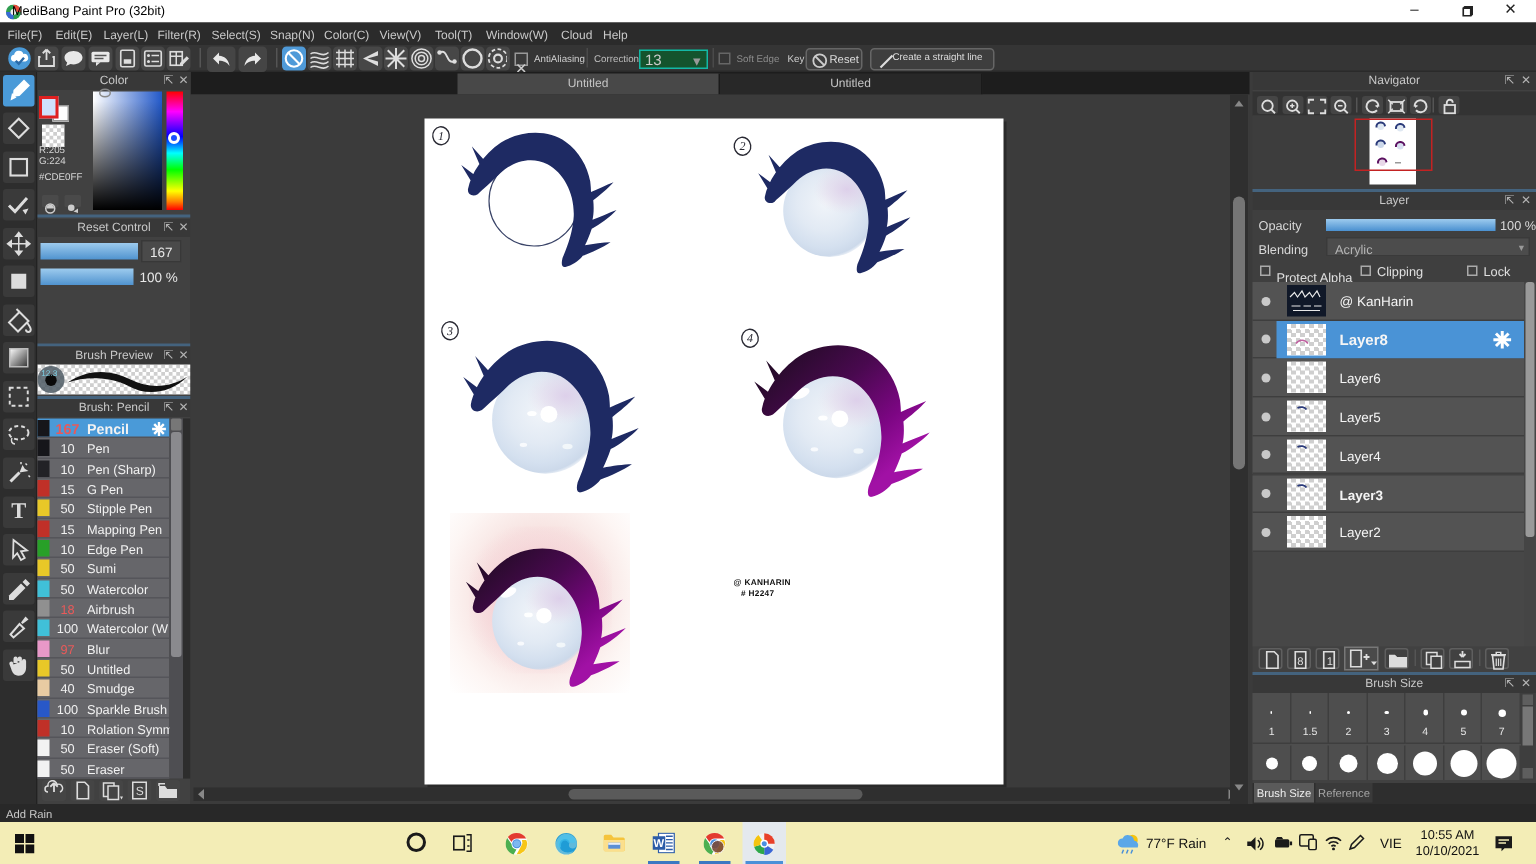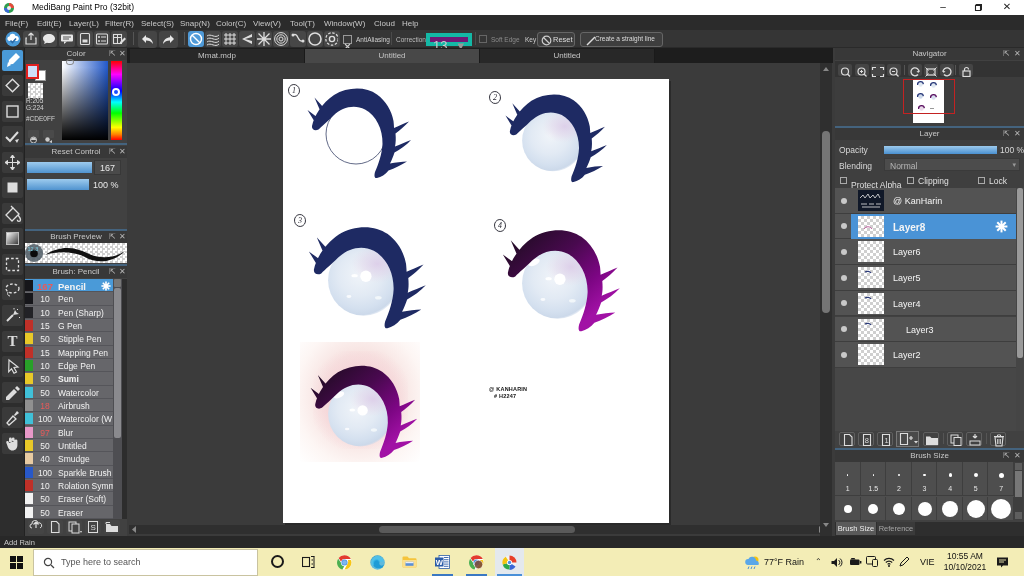--- a/index.html
+++ b/index.html
@@ -1,28 +1,28 @@
 <!DOCTYPE html>
 <html><head><meta charset="utf-8"><style>
 *{margin:0;padding:0;box-sizing:border-box}
 html,body{width:1024px;height:576px;overflow:hidden;background:#3b3b3b;font-family:"Liberation Sans",sans-serif}
 .abs{position:absolute}
 
 #titlebar{left:0;top:0;width:1024px;height:15px;background:#ffffff;color:#000;font-size:8.5px}
-#titlebar .ttl{position:absolute;left:32px;top:2px}
+#titlebar .ttl{position:absolute;left:8px;top:2px}
 .winbtn{position:absolute;top:0;width:26px;height:15px;color:#222;font-size:10px;text-align:center;line-height:14px}
 
 #menubar{left:0;top:15px;width:1024px;height:15px;background:#2b2b2b;color:#c9c9c9;font-size:8px}
 #menubar span{position:absolute;top:4px}
 
 #toolbar{left:0;top:30px;width:1024px;height:18px;background:#353535;border-bottom:1px solid #2a2a2a}
 .tbtn{position:absolute;top:1px;width:16px;height:16px;background:#474747;border-radius:3px;color:#e8e8e8;font-size:10px;text-align:center;line-height:16px}
 .tsep{position:absolute;top:2px;width:1px;height:13px;background:#555}
 .tlabel{position:absolute;top:6px;font-size:6.5px;color:#bbb}
-.tddl{position:absolute;top:2.5px;height:13px;background:#701a75;border:4px solid #14b8a6;color:#ccc;font-size:13px;padding:1.5px 3px}
+.tddl{position:absolute;top:2.5px;height:13px;background:#14532d;border:1px solid #14b8a6;color:#ccc;font-size:10px;padding:1.5px 3px}
 .tbutton{position:absolute;top:1.5px;height:15px;background:#3e3e3e;border:1px solid #666;border-radius:3px;color:#ddd;font-size:7.5px;padding:2.5px 4px}
 
 #tabbar{left:127px;top:48px;width:706px;height:15px;background:#1d1d1d}
 .tab{position:absolute;top:1px;height:14px;font-size:8px;color:#c5c5c5;text-align:center;line-height:14px;background:#282828;border-right:1px solid #1a1a1a}
 .tab.sel{background:#484848}
 
 .ptitle{position:absolute;height:12px;background:#383838;color:#c8c8c8;font-size:8px;text-align:center;line-height:12px}
 .pico{position:absolute;color:#b5b5b5;font-size:8px;top:0;line-height:12px}
 .bluesep{position:absolute;height:2px;background:#44637e}
 
@@ -176,21 +176,20 @@
   <div class="tbutton" style="left:537px;width:38px"><svg style="position:absolute;left:3px;top:2px" width="11" height="11" viewBox="0 0 11 11">
         <circle cx="5.5" cy="5.5" r="4.3" fill="none" stroke="#ccc" stroke-width="1.2"></circle>
         <line x1="2.5" y1="2.5" x2="8.5" y2="8.5" stroke="#ccc" stroke-width="1.2"></line>
       </svg><span style="margin-left:11px">Reset</span></div>
   <div class="tbutton" style="left:580px;width:83px;font-size:6.5px;white-space:nowrap"><svg style="position:absolute;left:5px;top:3px" width="10" height="10" viewBox="0 0 10 10">
         <line x1="1" y1="9" x2="9" y2="1" stroke="#ddd" stroke-width="1.4"></line>
       </svg><span style="margin-left:10px">Create a straight line</span></div>
 </div>
 
 <div class="abs" id="tabbar">
-  <div class="tab" style="left:3px;width:175px">Mmat.mdp</div>
   <div class="tab sel" style="left:178px;width:175px">Untitled</div>
   <div class="tab" style="left:353px;width:175px">Untitled</div>
 </div>
 
 <div class="abs" id="toolcol">
   <div class="lt" style="top:2px;background:#4a9ad8"><svg width="21" height="21" viewBox="0 0 21 21">
         <path d="M14 3l4 4-7 7-4.5.5L7 10Z" fill="#fff"></path>
         <path d="M6 12l3 3-4 2Z" fill="#fff"></path>
       </svg></div>
   <div class="lt" style="top:27px"><svg width="21" height="21" viewBox="0 0 21 21">
@@ -346,21 +345,21 @@
         <span class="abs" style="left:33px;top:2px;font-size:8.5px;font-weight:normal;color:#f2f2f2;white-space:nowrap">Mapping Pen</span>
       </div>
       <div class="abs" style="left:0;top:79.98px;width:88px;height:13.33px;background:#66666a;border-bottom:1px solid #55555a">
         <div class="abs" style="left:0;top:1px;width:8px;height:11px;background:#28a028"></div>
         <span class="abs" style="left:10px;top:2px;width:20px;font-size:8.5px;font-weight:normal;color:#f0f0f0;text-align:center">10</span>
         <span class="abs" style="left:33px;top:2px;font-size:8.5px;font-weight:normal;color:#f2f2f2;white-space:nowrap">Edge Pen</span>
       </div>
       <div class="abs" style="left:0;top:93.31px;width:88px;height:13.33px;background:#66666a;border-bottom:1px solid #55555a">
         <div class="abs" style="left:0;top:1px;width:8px;height:11px;background:#e8c828"></div>
         <span class="abs" style="left:10px;top:2px;width:20px;font-size:8.5px;font-weight:normal;color:#f0f0f0;text-align:center">50</span>
-        <span class="abs" style="left:33px;top:2px;font-size:8.5px;font-weight:bold;color:#f2f2f2;white-space:nowrap">Sumi</span>
+        <span class="abs" style="left:33px;top:2px;font-size:8.5px;font-weight:normal;color:#f2f2f2;white-space:nowrap">Sumi</span>
       </div>
       <div class="abs" style="left:0;top:106.64px;width:88px;height:13.33px;background:#66666a;border-bottom:1px solid #55555a">
         <div class="abs" style="left:0;top:1px;width:8px;height:11px;background:#40c0d8"></div>
         <span class="abs" style="left:10px;top:2px;width:20px;font-size:8.5px;font-weight:normal;color:#f0f0f0;text-align:center">50</span>
         <span class="abs" style="left:33px;top:2px;font-size:8.5px;font-weight:normal;color:#f2f2f2;white-space:nowrap">Watercolor</span>
       </div>
       <div class="abs" style="left:0;top:119.97px;width:88px;height:13.33px;background:#66666a;border-bottom:1px solid #55555a">
         <div class="abs" style="left:0;top:1px;width:8px;height:11px;background:#909090"></div>
         <span class="abs" style="left:10px;top:2px;width:20px;font-size:8.5px;font-weight:normal;color:#e85a5a;text-align:center">18</span>
         <span class="abs" style="left:33px;top:2px;font-size:8.5px;font-weight:normal;color:#f2f2f2;white-space:nowrap">Airbrush</span>
@@ -680,21 +679,21 @@
     <div class="bluesep" style="left:0;top:78px;width:189px"></div>
     <div class="ptitle" style="left:0;top:80px;width:189px"><span style="display:inline-block;width:165px">Layer</span></div>
     <span class="pico" style="left:168px;top:80px">⇱</span>
     <span class="pico" style="left:179px;top:80px">✕</span>
     <div class="abs" style="left:0;top:92px;width:189px;height:48px;background:#3f3f3f"></div>
     <span class="abs" style="left:4px;top:97px;font-size:8.5px;color:#d8d8d8">Opacity</span>
     <div class="abs" style="left:49px;top:98px;width:113px;height:8px;background:linear-gradient(to bottom,#9dcbee,#4a90d0)"></div>
     <span class="abs" style="left:165px;top:97px;font-size:8.5px;color:#d8d8d8;white-space:nowrap">100 %</span>
     <span class="abs" style="left:4px;top:113px;font-size:8.5px;color:#d8d8d8">Blending</span>
     <div class="abs" style="left:49px;top:110px;width:136px;height:13px;background:#4c4c4c;border:1px solid #3a3a3a">
-      <span style="position:absolute;left:5px;top:2px;font-size:8.5px;color:#b5b5b5">Normal</span>
+      <span style="position:absolute;left:5px;top:2px;font-size:8.5px;color:#b5b5b5">Acrylic</span>
       <span style="position:absolute;right:3px;top:2px;font-size:7px;color:#999">▾</span>
     </div>
     <div class="abs" style="left:5px;top:129px;width:7px;height:7px;border:1px solid #aaa"></div>
     <span class="abs" style="left:16px;top:132px;font-size:8.5px;color:#e0e0e0">Protect Alpha</span>
     <div class="abs" style="left:72px;top:129px;width:7px;height:7px;border:1px solid #aaa"></div>
     <span class="abs" style="left:83px;top:128px;font-size:8.5px;color:#e0e0e0">Clipping</span>
     <div class="abs" style="left:143px;top:129px;width:7px;height:7px;border:1px solid #aaa"></div>
     <span class="abs" style="left:154px;top:128px;font-size:8.5px;color:#e0e0e0">Lock</span>
     <div class="abs" style="left:0;top:140.0px;width:189px;height:25.7px;background:#535353;border-bottom:1px solid #3e3e3e"></div>
     <div class="abs" style="left:6px;top:149.5px;width:6px;height:6px;border-radius:50%;background:#c9c9c9"></div>
@@ -735,21 +734,21 @@
     <div class="abs" style="left:6px;top:252.3px;width:6px;height:6px;border-radius:50%;background:#c9c9c9"></div>
     <div class="abs checker" style="left:23px;top:244.8px;width:26px;height:21px;background-size:6px 6px"><svg width="26" height="21" viewBox="0 0 26 21">
         <path d="M7 5a4 3 0 0 1 6 1" stroke="#2a3a7a" stroke-width="1.2" fill="none"></path>
       </svg></div>
     <span class="abs" style="left:58px;top:250.8px;font-size:9px;font-weight:normal;color:#f5f5f5">Layer4</span>
     <div class="abs" style="left:0;top:268.5px;width:189px;height:25.7px;background:#535353;border-bottom:1px solid #3e3e3e"></div>
     <div class="abs" style="left:6px;top:278.0px;width:6px;height:6px;border-radius:50%;background:#c9c9c9"></div>
     <div class="abs checker" style="left:23px;top:270.5px;width:26px;height:21px;background-size:6px 6px"><svg width="26" height="21" viewBox="0 0 26 21">
         <path d="M7 5a4 3 0 0 1 6 1" stroke="#2a3a7a" stroke-width="1.2" fill="none"></path>
       </svg></div>
-    <span class="abs" style="left:71px;top:276.5px;font-size:9px;font-weight:normal;color:#f5f5f5">Layer3</span>
+    <span class="abs" style="left:58px;top:276.5px;font-size:9px;font-weight:bold;color:#f5f5f5">Layer3</span>
     <div class="abs" style="left:0;top:294.2px;width:189px;height:25.7px;background:#535353;border-bottom:1px solid #3e3e3e"></div>
     <div class="abs" style="left:6px;top:303.7px;width:6px;height:6px;border-radius:50%;background:#c9c9c9"></div>
     <div class="abs checker" style="left:23px;top:296.2px;width:26px;height:21px;background-size:6px 6px"></div>
     <span class="abs" style="left:58px;top:302.2px;font-size:9px;font-weight:normal;color:#f5f5f5">Layer2</span>
     <div class="abs" style="left:181px;top:140px;width:8px;height:243px;background:#454545"></div>
     <div class="abs" style="left:182px;top:140px;width:6px;height:170px;background:#9a9a9a;border-radius:2px"></div>
     <div class="abs" style="left:0;top:319.9px;width:181px;height:63.1px;background:#474747"></div>
     <div class="abs" style="left:4px;top:384px;width:16px;height:14px;border:1px solid #5f5f5f;border-radius:2px"><svg width="16" height="14" viewBox="0 0 16 14">
         <path d="M4.5 1.5h5l2.5 2.5v8.5H4.5Z" fill="none" stroke="#ddd" stroke-width="1.1"></path>
       </svg></div>
@@ -837,27 +836,20 @@
     <span style="position:absolute;left:4px;top:2px">Add Rain</span>
   </div>
 
 <div class="abs" id="taskbar">
   <svg class="abs" style="left:10px;top:8px" width="13" height="13" viewBox="0 0 13 13">
     <rect x="0" y="0" width="6" height="6" fill="#111"></rect>
       <rect x="7" y="0" width="6" height="6" fill="#111"></rect>
     <rect x="0" y="7" width="6" height="6" fill="#111"></rect>
       <rect x="7" y="7" width="6" height="6" fill="#111"></rect>
   </svg>
-  <div id="searchbox">
-      <span style="position:absolute;left:27px;top:7px">Type here to search</span>
-    <svg style="position:absolute;left:9px;top:7px" width="12" height="12" viewBox="0 0 12 12">
-        <circle cx="5" cy="5" r="3.6" fill="none" stroke="#444" stroke-width="1.2"></circle>
-        <line x1="8" y1="8" x2="11" y2="11" stroke="#444" stroke-width="1.2"></line>
-      </svg>
-  </div>
 <div class="abs" style="left:271px;top:7px;width:13px;height:13px;border:2px solid #1a1a1a;border-radius:50%"></div>
     <svg class="abs" style="left:302px;top:8px" width="13" height="12" viewBox="0 0 13 12">
       <rect x="0.5" y="1.5" width="7" height="9" fill="none" stroke="#1a1a1a" stroke-width="1.1"></rect>
       <path d="M9 0.5h3.5M12 0.5v11M9 11.5h3.5M9.5 4h1.5M9.5 8h1.5" stroke="#1a1a1a" stroke-width="1"></path>
     </svg>
     <svg class="abs" style="left:337px;top:7px" width="15" height="15" viewBox="0 0 15 15">
 <circle cx="7.5" cy="7.5" r="7.2" fill="#fff"></circle>
 <path d="M7.5 0.3a7.2 7.2 0 0 1 6.3 3.7H7.5a3.8 3.8 0 0 0-3.5 2.4L1.6 3A7.2 7.2 0 0 1 7.5 0.3Z" fill="#e33b2e"></path>
 <path d="M14.5 7.5a7 7 0 0 1-7 7l3.2-6 0-0.1a3.8 3.8 0 0 0 .2-3.4h2.9a7.2 7.2 0 0 1 .7 2.5Z" fill="#f7c617"></path>
 <path d="M4 7.7a3.7 3.7 0 0 0 3.3 3.6L5.4 14.6A7.2 7.2 0 0 1 1.2 3.7Z" fill="#4caf50"></path>

